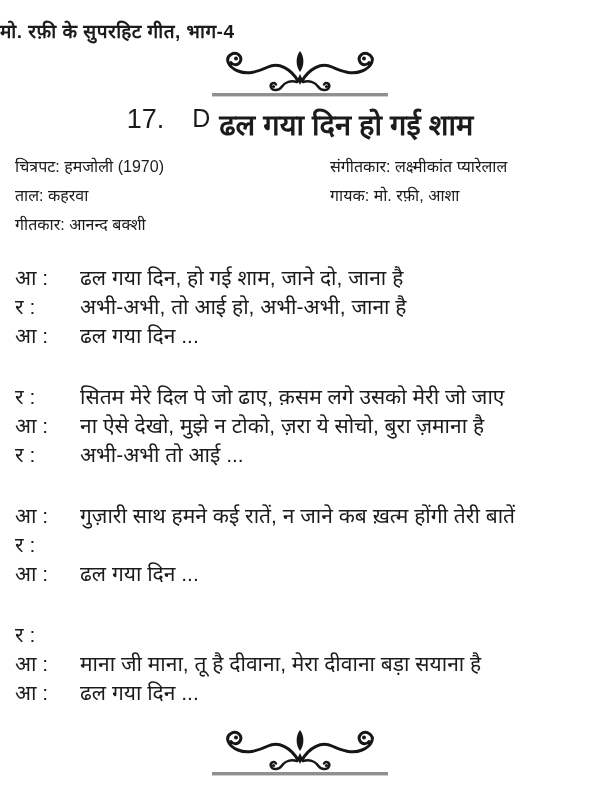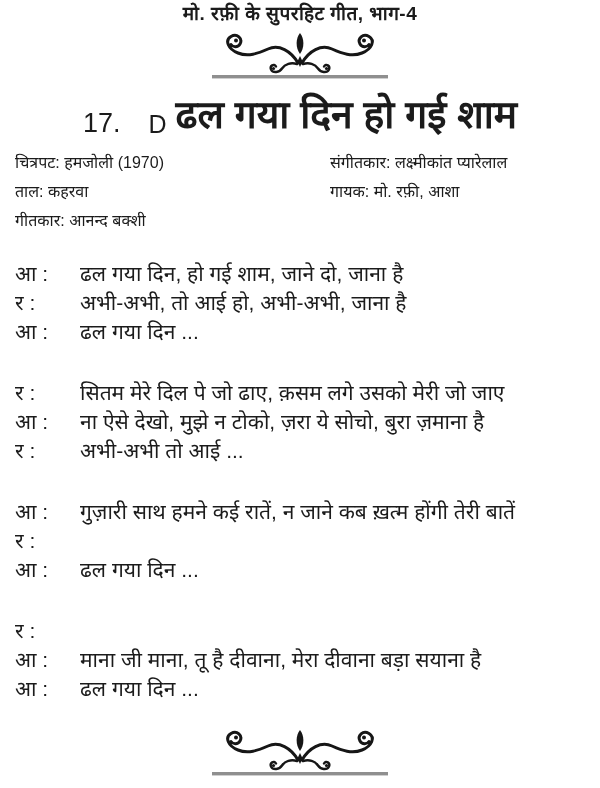--- a/index.html
+++ b/index.html
@@ -11,21 +11,21 @@
     overflow: hidden;
   }
   .page {
     width: 600px; height: 788px;
     position: relative;
     background: #ffffff;
   }
 
   
   .book-title {
-    text-align: center;
+    padding-top: 18px;
     font-size: 19px;
     font-weight: 600;
     letter-spacing: 0.5px;
   }
 
   
   .ornament { text-align: center; }
   .ornament.header { margin-top: 6px; }
   .orn-svg { display: block; margin: 0 auto; }
   .orn-line {
@@ -33,25 +33,25 @@
     margin: 1px auto 0;
     background: #8f8f8f;
     border-bottom: 1px solid #cfcfcf;
   }
 
   
   .song-title-row {
     margin-top: 7px;
     display: flex;
     justify-content: center;
-    align-items: flex-end;
+    align-items: flex-start;
   }
   .song-no   { font-size: 27px; font-weight: 400; margin-right: 28px; }
   .song-prefix { font-size: 25px; font-weight: 400; margin-right: 9px; }
-  .song-name { font-size: 39px; font-weight: 700; }
+  .song-name { font-size: 29px; font-weight: 700; }
 
   
   .meta {
     margin-top: 9px;
     padding: 0 15px;
     display: flex;
   }
   .meta-col.left  { flex: 0 0 315px; }
   .meta-col.right { flex: 1; }
   .meta-row { font-size: 16px; line-height: 29px; font-weight: 500; white-space: nowrap; }

